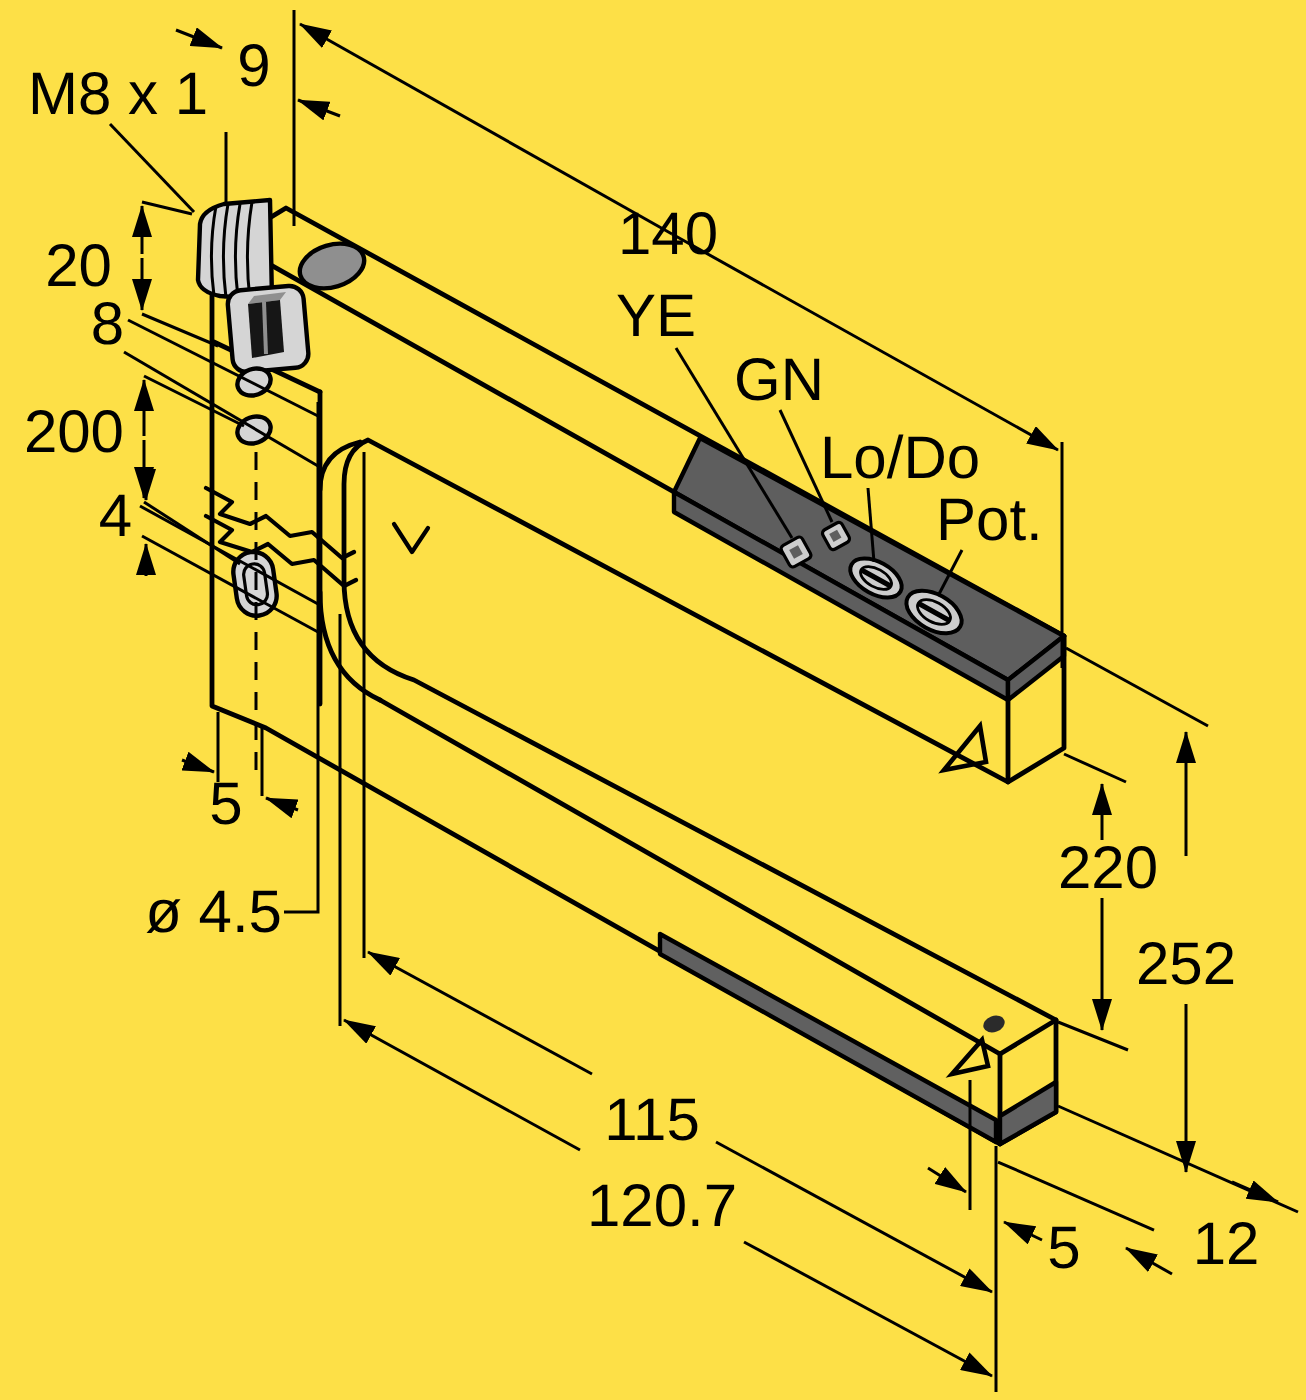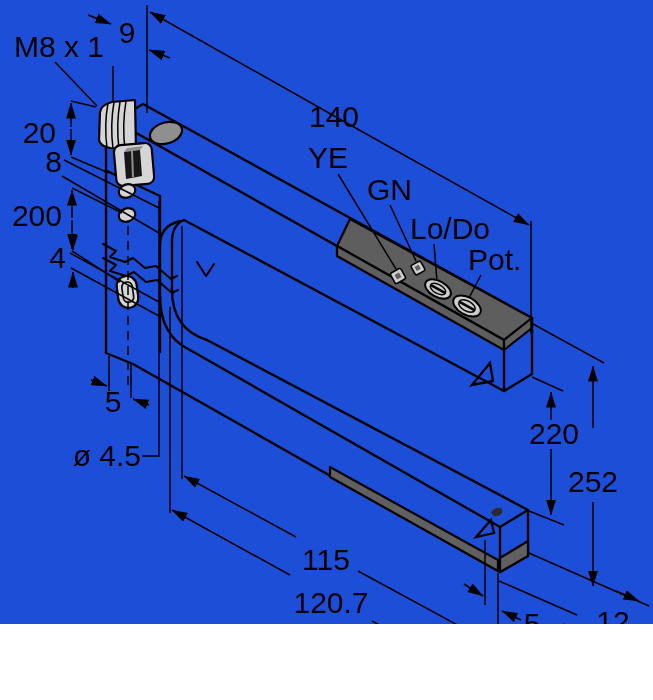--- a/index.html
+++ b/index.html
@@ -1,16 +1,16 @@
 <!DOCTYPE html>
 <html><head>
 <meta charset="utf-8">
 <style>
   html,body{margin:0;padding:0;background:#fff;}
-  .stage{position:relative;width:653px;height:624px;background:#1d4ed8;overflow:hidden;}
+  .stage{position:relative;width:653px;height:700px;background:#fde047;overflow:hidden;}
   svg{display:block;}
   .lbl{font-family:"Liberation Sans",sans-serif;font-size:30px;fill:#000;}
   .edge{fill:none;stroke:#000;stroke-width:2.4;stroke-linejoin:round;stroke-linecap:round;}
   .edge2{fill:none;stroke:#000;stroke-width:2.1;stroke-linejoin:round;stroke-linecap:round;}
   .thin{fill:none;stroke:#000;stroke-width:1.5;}
   .dash{fill:none;stroke:#000;stroke-width:1.5;stroke-dasharray:9 6;}
   .fillstroke{stroke:#000;stroke-width:2.2;stroke-linejoin:round;}
 </style>
 </head>
 <body>

